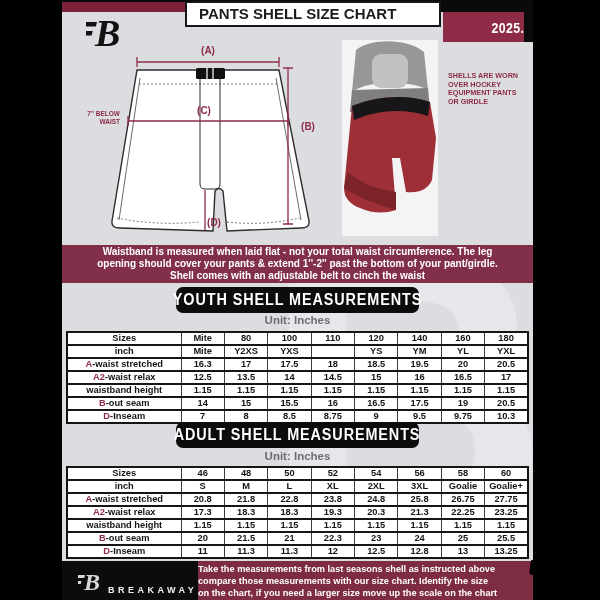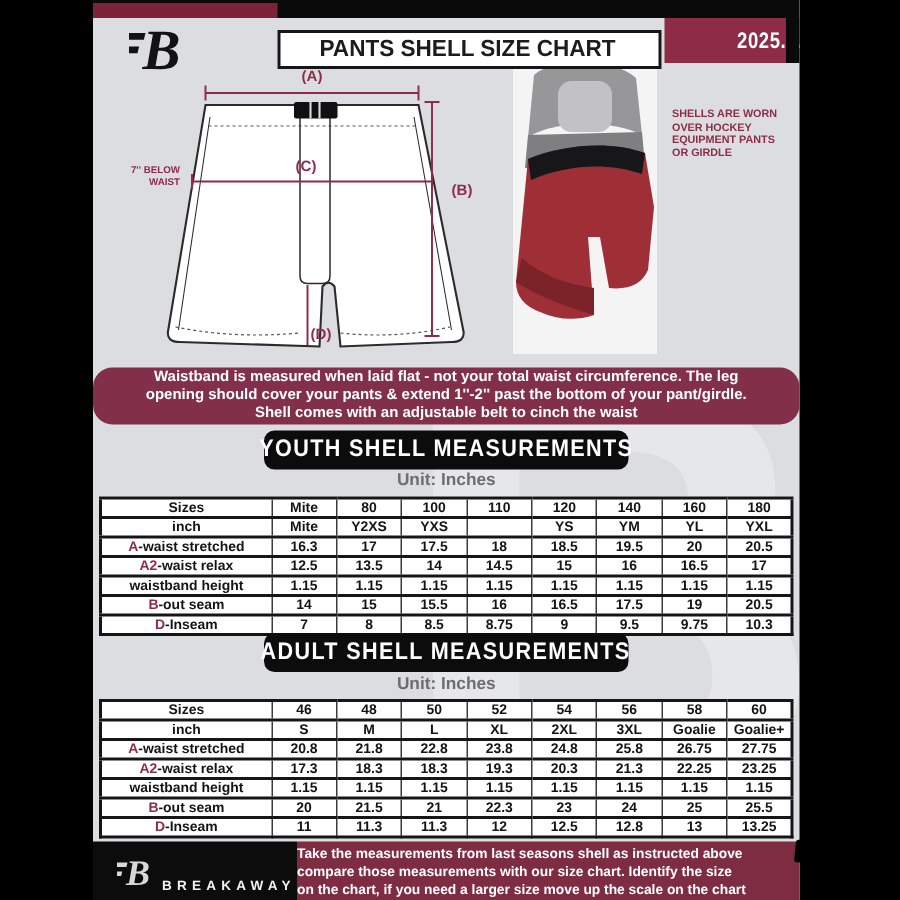--- a/index.html
+++ b/index.html
@@ -3,36 +3,36 @@
 <meta charset="utf-8">
 <style>
   html,body{margin:0;padding:0;}
   body{width:600px;height:600px;background:#000;position:relative;overflow:hidden;
        font-family:"Liberation Sans",sans-serif;}
   .doc{position:absolute;left:62px;top:0;width:471px;height:600px;background:#dcdde0;overflow:hidden;}
   .abs{position:absolute;}
   
   .top-black{left:0;top:0;width:471px;height:12px;background:#0a0a0a;}
   .top-maroon{left:0;top:2px;width:123px;height:10px;background:#7c2339;}
-  .title-box{left:123px;top:20px;width:256px;height:26px;background:#fff;border:2px solid #161616;
-             display:flex;align-items:center;padding-left:26px;box-sizing:border-box;z-index:3;}
+  .title-box{left:123px;top:1px;width:256px;height:26px;background:#fff;border:2px solid #161616;
+             display:flex;align-items:center;padding-left:12px;box-sizing:border-box;z-index:3;}
   .title-box span{font-size:15.5px;font-weight:700;color:#1c1c1c;transform:scaleX(.97);transform-origin:left;white-space:nowrap;}
   .date-box{left:381px;top:12px;width:81px;height:30px;background:#8e2c47;display:flex;align-items:center;justify-content:center;z-index:3;padding-left:37px;}
   .date-box span{font-size:15px;font-weight:800;color:#fff;transform:scaleX(.82);white-space:nowrap;letter-spacing:.5px;}
   .hdr-cap{left:462px;top:12px;width:9px;height:30px;background:#0a0a0a;z-index:3;}
   .logo-top{left:24px;top:10px;z-index:3;}
   
   .diagram-svg{left:30px;top:38px;z-index:2;}
   .waist-note{left:12px;top:110px;width:46px;text-align:right;font-size:6.5px;font-weight:700;
               color:#8e2c47;line-height:8px;z-index:3;}
   .photo-svg{left:280px;top:40px;z-index:2;}
   .side-note{left:386px;top:72px;width:72px;font-size:7.2px;font-weight:700;color:#8e2c47;line-height:8.6px;z-index:3;}
   
   .notice{left:0;top:245px;width:471px;height:38px;background:#823049;z-index:3;
-          display:flex;flex-direction:column;justify-content:center;border-radius:13px;}
+          display:flex;flex-direction:column;justify-content:center;}
   .notice div{color:#fff;font-size:10px;font-weight:700;text-align:center;line-height:12.3px;white-space:nowrap;}
   
   .sec-head{left:114px;width:243px;height:26px;background:#0c0c0c;border-radius:7px;z-index:2;
             display:flex;align-items:center;justify-content:center;}
   .sec-head span{color:#fff;font-size:16px;font-weight:800;letter-spacing:1px;transform:scaleX(.9);white-space:nowrap;}
   .unit{left:0;width:471px;text-align:center;font-size:11.5px;font-weight:700;color:#6e6e71;z-index:2;}
   .tblwrap{left:4px;width:463px;z-index:2;}
   table{border-collapse:collapse;width:463px;table-layout:fixed;background:#fff;border:2px solid #141414;}
   td{border:1px solid #3c3c3c;border-top:2px solid #161616;height:11px;line-height:11px;padding:0;
      text-align:center;font-size:9.3px;font-weight:700;color:#141414;overflow:hidden;white-space:nowrap;}

